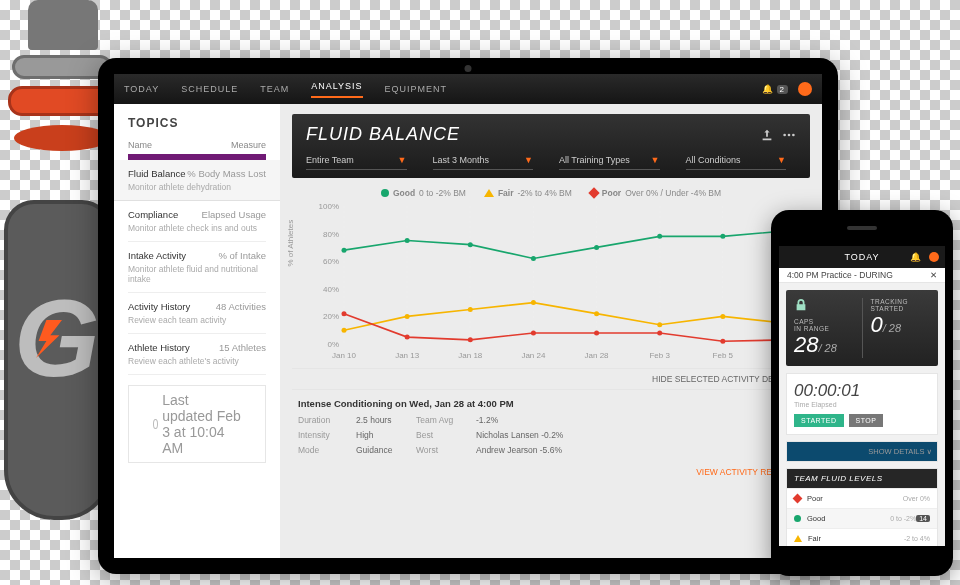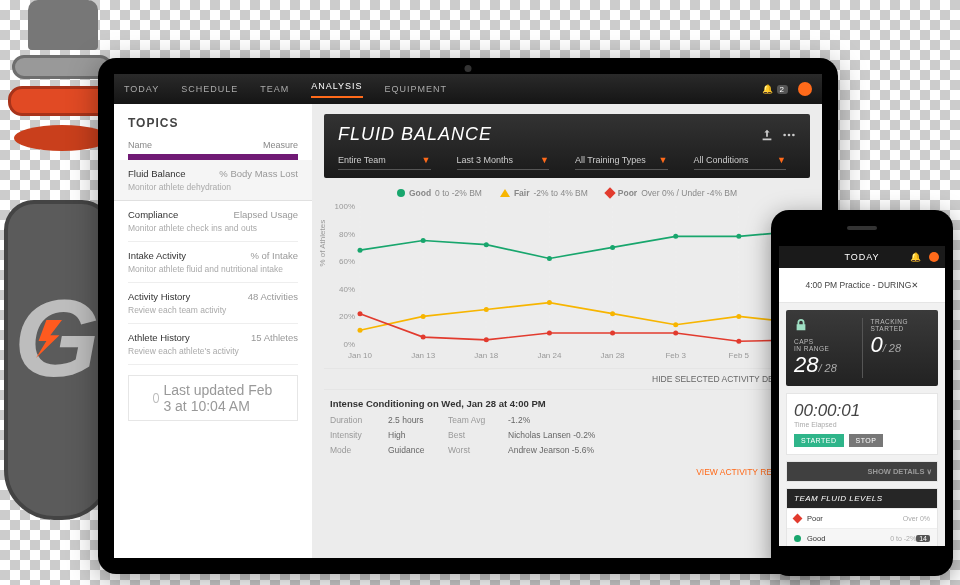--- a/index.html
+++ b/index.html
@@ -30,21 +30,21 @@
   .screen{width:100%;height:100%;background:#ececec;overflow:hidden;position:relative;}
   .navbar{height:30px;background:linear-gradient(#2a2a2a,#151515);display:flex;align-items:center;color:#aaa;font-size:9px;letter-spacing:1px;padding:0 10px;}
   .navbar .navitem{margin-right:22px;cursor:pointer;}
   .navbar .navitem.active{color:#fff;border-bottom:2px solid #ff6a1a;padding-bottom:5px;}
   .navbar .spacer{flex:1;}
   .navbar .bell,.navbar .avatar{margin-left:10px;}
   .avatar{width:14px;height:14px;border-radius:50%;background:#ff6a1a;display:inline-block;}
   .badge{background:#555;color:#fff;border-radius:3px;padding:0 3px;font-size:8px;margin-left:2px;}
 
   .body{display:flex;height:calc(100% - 30px);}
-  .sidebar{width:198px;background:#fff;padding:12px 14px;font-size:11px;color:#444;}
+  .sidebar{width:166px;background:#fff;padding:12px 14px;font-size:11px;color:#444;}
   .sidebar h2{font-size:12px;letter-spacing:1px;font-weight:700;margin-bottom:10px;font-family:"Arial Narrow",sans-serif;}
   .cols{display:flex;font-size:9px;color:#888;border-bottom:6px solid #701a75;padding-bottom:4px;margin-bottom:0;}
   .cols span:first-child{flex:1;}
   .topic{padding:8px 0;border-bottom:1px solid #eee;cursor:pointer;}
   .topic.sel{background:#f5f5f5;margin:0 -14px;padding:8px 14px;border-bottom:1px solid #e0e0e0;}
   .topic .row{display:flex;font-size:9.5px;color:#333;}
   .topic .row span:first-child{flex:1;}
   .topic .row span:last-child{color:#999;}
   .topic .desc{font-size:8.5px;color:#aaa;margin-top:3px;}
   .updated{margin-top:10px;border:1px solid #e6e6e6;padding:6px 24px;font-size:14px;color:#999;display:flex;align-items:center;gap:4px;}
@@ -76,36 +76,36 @@
   .kv .k{color:#999;}
   .viewres{text-align:right;font-size:8.5px;color:#ff6a1a;padding:4px 6px 0;cursor:pointer;}
 
   
   .phone{position:absolute;right:7px;top:210px;width:182px;height:366px;background:#000;border-radius:18px;padding:36px 8px 30px;z-index:3;box-shadow:0 6px 24px rgba(0,0,0,.4);}
   .phone .spk{position:absolute;left:50%;top:16px;width:30px;height:4px;background:#333;border-radius:3px;transform:translateX(-50%);}
   .pscreen{background:#f1f1f1;width:100%;height:100%;overflow:hidden;font-size:9px;color:#444;}
   .ptop{background:#1a1a1a;height:22px;display:flex;align-items:center;justify-content:center;color:#fff;font-size:9px;letter-spacing:1px;position:relative;}
   .ptop .pb{position:absolute;right:22px;color:#ccc;}
   .ptop .pa{position:absolute;right:6px;width:10px;height:10px;border-radius:50%;background:#ff6a1a;}
-  .psub{background:#fff;padding:12px 8px;font-size:8.5px;display:flex;justify-content:center;border-bottom:1px solid #e5e5e5;}
+  .psub{background:#fff;padding:2px 8px;font-size:8.5px;display:flex;justify-content:space-between;border-bottom:1px solid #e5e5e5;}
   .pcard{margin:7px;background:linear-gradient(#3a3a3a,#222);color:#fff;border-radius:2px;padding:8px;display:flex;gap:8px;}
   .pcard .half{flex:1;}
   .pcard .lbl{font-size:6.5px;letter-spacing:.5px;color:#bcbcbc;}
   .pcard .big{font-size:22px;font-style:italic;font-family:"Arial Narrow",sans-serif;}
   .pcard .big small{font-size:11px;color:#aaa;}
   .pcard .lock{width:14px;height:14px;margin-bottom:4px;}
   .pcard .half+.half{border-left:1px solid #555;padding-left:8px;}
   .ptimer{margin:0 7px;background:#fff;border:1px solid #e5e5e5;padding:7px;}
   .ptimer .time{font-size:17px;font-style:italic;font-family:"Arial Narrow",sans-serif;}
   .ptimer .te{font-size:7px;color:#aaa;}
   .ptimer .btns{margin-top:6px;display:flex;gap:5px;}
   .ptimer button{font-size:7px;padding:3px 7px;border:none;letter-spacing:.5px;cursor:pointer;}
   .ptimer .start{background:#2fb58a;color:#fff;}
   .ptimer .stop{background:#777;color:#fff;}
-  .pshow{background:#404040;margin:6px 7px 0;border:1px solid #e5e5e5;padding:5px;text-align:right;font-size:7.5px;color:#999;cursor:pointer;font-weight:bold;}
+  .pshow{background:#0c4a6e;margin:6px 7px 0;border:1px solid #e5e5e5;padding:5px;text-align:right;font-size:7.5px;color:#999;cursor:pointer;}
   .pfluid{margin:6px 7px 0;background:#fff;border:1px solid #e5e5e5;}
   .pfluid .hdr{background:#262626;color:#fff;font-size:8px;padding:5px 7px;letter-spacing:.5px;font-style:italic;}
   .pfluid .prow{display:flex;align-items:center;padding:5px 7px;border-top:1px solid #eee;font-size:7.5px;}
   .pfluid .prow .m{flex:1;color:#333;}
   .pfluid .prow .r{color:#aaa;font-size:7px;}
   .pfluid .pointer{background:#f6f6f6;}
   .pfluid .cnt{background:#555;color:#fff;padding:0 3px;border-radius:2px;margin-left:auto;font-size:7px;}
   .redd{width:7px;height:7px;background:#e23b2e;transform:rotate(45deg);margin-right:6px;}
   .grnd{width:7px;height:7px;background:#18a66d;border-radius:50%;margin-right:6px;}
   .yeld{width:0;height:0;border-left:4px solid transparent;border-right:4px solid transparent;border-bottom:7px solid #f7b500;margin-right:6px;}

